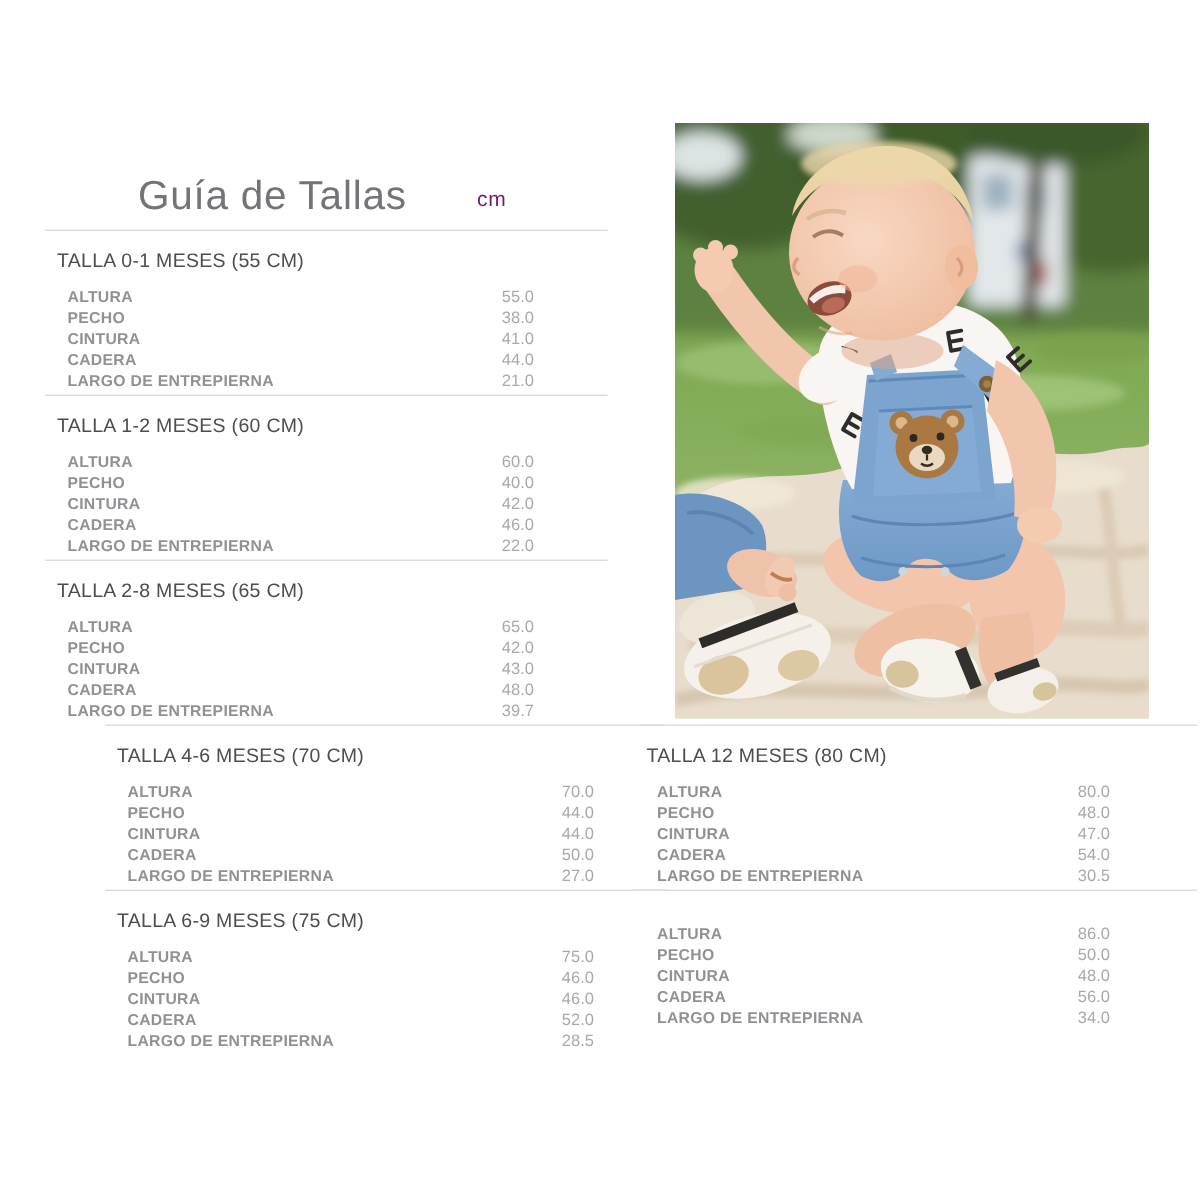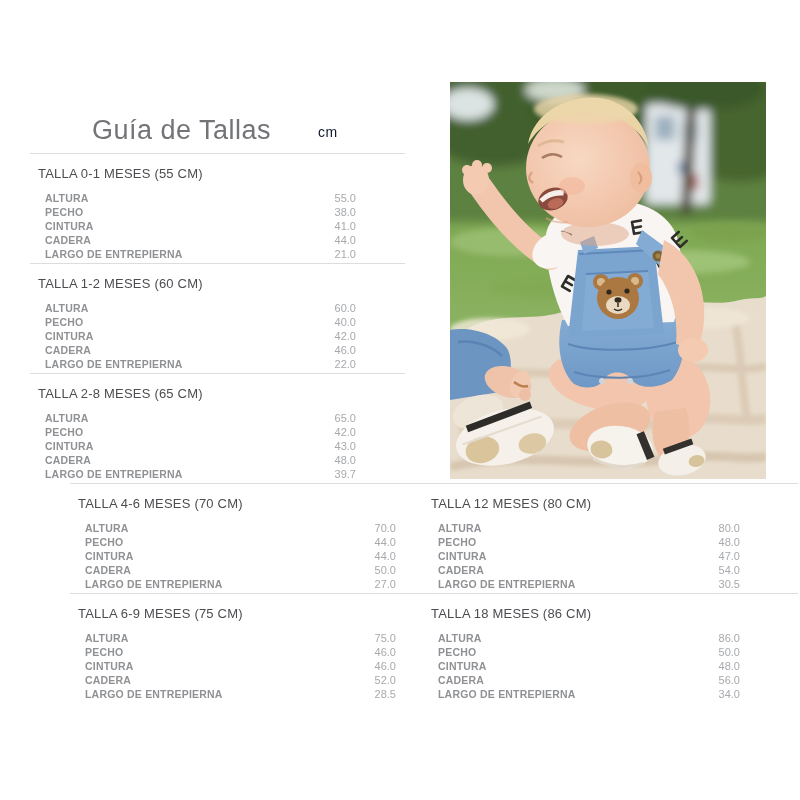--- a/index.html
+++ b/index.html
@@ -9,21 +9,21 @@
     -webkit-font-smoothing:antialiased;
   }
   .page{position:relative;width:800px;height:800px;background:#fff;overflow:hidden;}
 
   .page-title{
     position:absolute;left:92px;top:115px;
     font-size:27px;font-weight:400;color:#737477;letter-spacing:.5px;
   }
   .unit{
     position:absolute;left:318px;top:124px;
-    font-size:14px;color:#0f172a;letter-spacing:.5px;
+    font-size:14px;color:#701a75;letter-spacing:.5px;
   }
 
   .col{position:absolute;width:375px;}
   .col-top{left:30px;top:153px;}
   .col-bl{left:30px;top:483px;margin-left:40px;}
   .col-br{left:423px;top:483px;}
 
   .size-section{
     height:110px;box-sizing:border-box;
     border-top:1px solid #dcddde;
@@ -357,21 +357,20 @@
             <span class="lbl">CADERA</span>
             <span class="val">54.0</span>
           </div>
         <div class="row">
             <span class="lbl">LARGO DE ENTREPIERNA</span>
             <span class="val">30.5</span>
           </div>
       </div>
     </section>
     <section class="size-section">
-      <h2 class="st">TALLA 18 MESES (86 CM)</h2>
       <div class="rows">
         <div class="row">
             <span class="lbl">ALTURA</span>
             <span class="val">86.0</span>
           </div>
         <div class="row">
             <span class="lbl">PECHO</span>
             <span class="val">50.0</span>
           </div>
         <div class="row">

